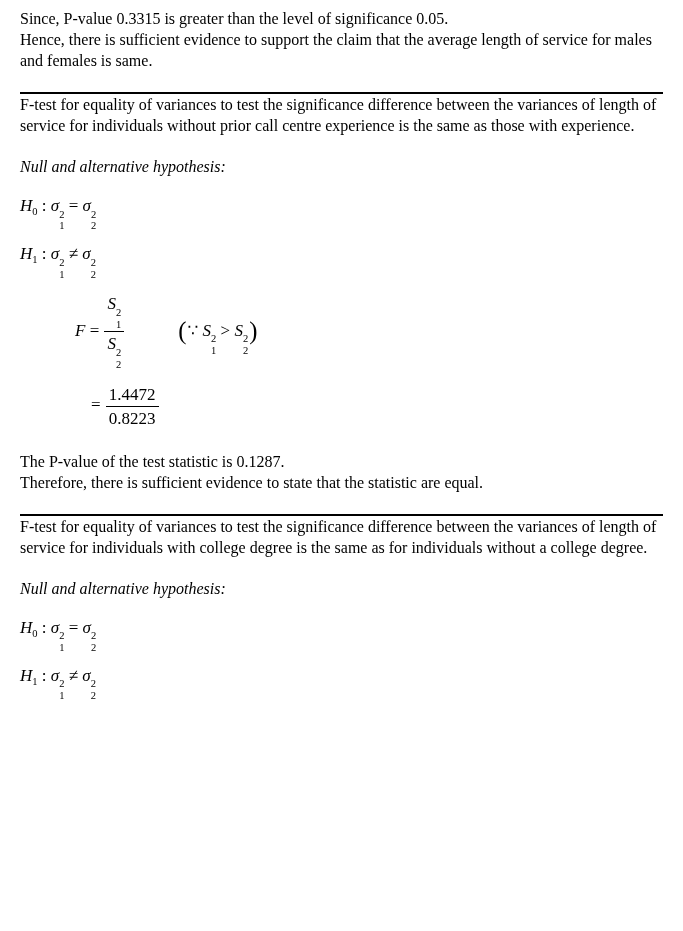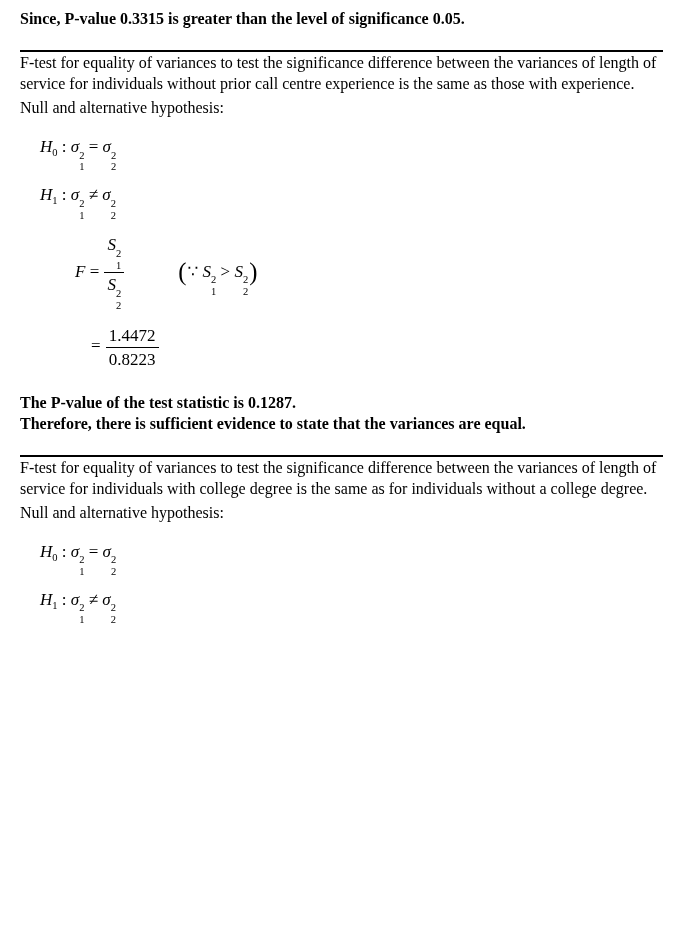--- a/index.html
+++ b/index.html
@@ -12,35 +12,35 @@
     min-height: 931px;
     box-sizing: border-box;
     background: #ffffff;
     color: #000000;
     font-family: "Liberation Serif", "DejaVu Serif", serif;
     font-size: 16px;
     line-height: 21px;
     padding: 8px 20px 12px 20px;
   }
   .paragraph { margin: 0; }
-  .text-line { min-height: 21px; font-weight: bold; }
+  .text-line { min-height: 21px; }
   hr.divider {
     border: none;
     border-top: 2px solid #000000;
     margin: 21px 0 0 0;
   }
   .section-label { margin-top: 19px; }
   .intro { }
-  .hyp-heading { margin-top: 3px; }
+  .hyp-heading { margin-top: 20px; font-style: italic; }
   .conclusion { margin-top: 20px; }
   .math-block {
     margin-top: 18px;
     font-size: 17px;
   }
-  .hyp-block .math-line { margin-bottom: 11px; margin-left: 20px; }
+  .hyp-block .math-line { margin-bottom: 11px; }
   .work-block {
     margin-top: 10px;
     margin-left: 55px;
   }
   .work-block .math-line { margin-bottom: 9px; }
   .m-var { font-style: italic; }
   .m-txt { font-style: normal; }
   .m-sub {
     font-size: 0.62em;
     vertical-align: -0.4em;
@@ -77,20 +77,21 @@
   }
   .m-sp { display: inline-block; }
 </style>
 </head>
 <body>
 
 <div class="page">
 
   <div class="paragraph">
       <div class="text-line"><span>Since, P-value 0.3315 is greater than the level of significance 0.05.</span></div>
+      <div class="text-line"><span>Hence, there is sufficient evidence to support the claim that the average length of service for males and females is same.</span></div>
     </div>
 
   <hr class="divider">
 
 
   <div class="intro">F-test for equality of variances to test the significance difference between the variances of length of service for individuals without prior call centre experience is the same as those with experience.</div>
 
   <div class="hyp-heading">Null and alternative hypothesis:</div>
 
   <div class="math-block hyp-block">
@@ -129,21 +130,21 @@
           <span>2</span>
         </span><span class="m-paren">)</span></div>
       <div class="math-line"><span class="m-sp" style="width: 16px; overflow: hidden;">&nbsp;</span><span class="m-txt">= </span><span class="m-frac">
           <span class="m-num"><span class="m-txt">1.4472</span></span>
           <span class="m-den"><span class="m-txt">0.8223</span></span>
         </span></div>
     </div>
 
   <div class="paragraph conclusion">
       <div class="text-line"><span>The P-value of the test statistic is 0.1287.</span></div>
-      <div class="text-line"><span>Therefore, there is sufficient evidence to state that the variances are equal.</span></div>
+      <div class="text-line"><span>Therefore, there is sufficient evidence to state that the statistic are equal.</span></div>
     </div>
 
   <hr class="divider">
 
 
   <div class="intro">F-test for equality of variances to test the significance difference between the variances of length of service for individuals with college degree is the same as for individuals without a college degree.</div>
 
   <div class="hyp-heading">Null and alternative hypothesis:</div>
 
   <div class="math-block hyp-block">

